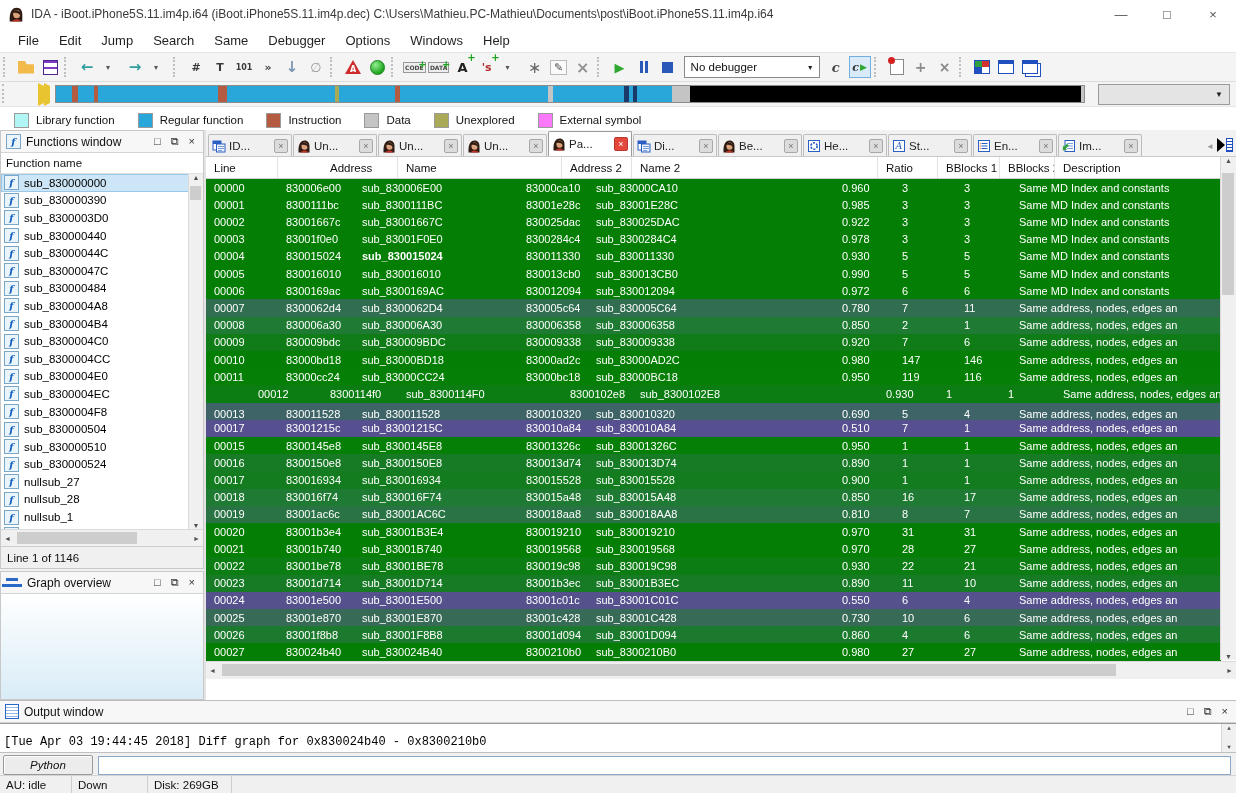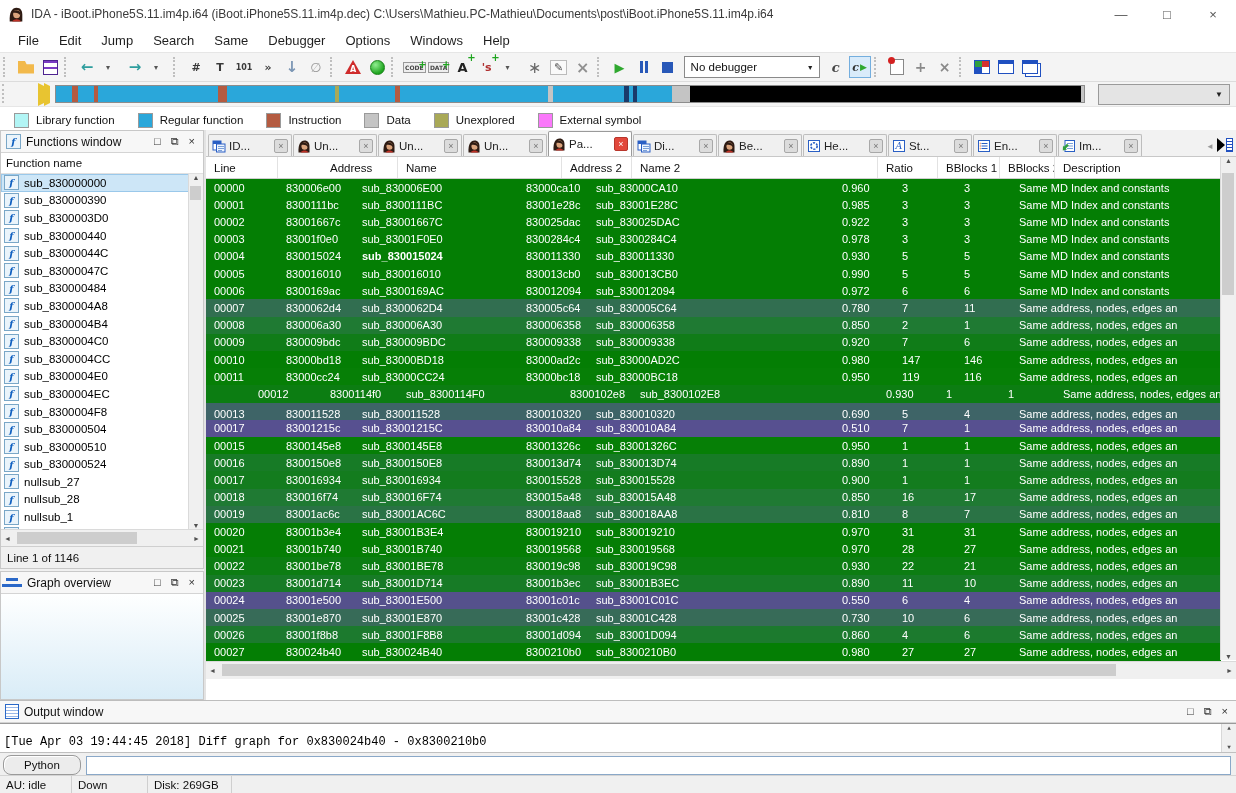--- a/index.html
+++ b/index.html
@@ -122,21 +122,21 @@
   #tvscroll{position:absolute;right:0;top:0;width:15px;height:503px;background:#f0f0f0;border-left:1px solid #dadada;display:flex;flex-direction:column;align-items:center;justify-content:space-between;font-size:7px;color:#505050;}
   #thscroll{height:17px;}
   #tstatus{height:21px;}
 
   
   #outwin{position:absolute;top:700px;left:0;width:1236px;height:75px;background:#f0f0f0;border-top:1px solid #bdbdbd;box-sizing:border-box;}
   .oico{width:12px;height:13px;border:1px solid #2a68c8;background:repeating-linear-gradient(180deg,#fff 0 2px,#9ab8e8 2px 3px);}
   #olog{height:30px;background:#fff;border-top:1px solid #9a9a9a;border-bottom:1px solid #c0c0c0;position:relative;overflow:hidden;font:12px "Liberation Mono",monospace;color:#000;display:flex;align-items:flex-end;padding:0 16px 3px 4px;box-sizing:border-box;}
   .olog-scroll{position:absolute;right:0;top:0;bottom:0;width:14px;background:#f0f0f0;border-left:1px solid #d8d8d8;display:flex;flex-direction:column;align-items:center;justify-content:space-between;font-size:6px;color:#505050;padding:1px 0;}
   #pyrow{height:22px;display:flex;align-items:center;background:#f0f0f0;padding:1px 5px 1px 3px;gap:5px;}
-  #pybtn{height:18px;padding:0 20px;background:#ececec;border:1px solid #9a9a9a;border-radius:8px;font-size:11.5px;color:#111;display:flex;align-items:center;box-shadow:inset 1px 1px 0 #fff;}
+  #pybtn{height:18px;padding:0 26px;background:#ececec;border:1px solid #9a9a9a;border-radius:2px;font-size:11.5px;color:#111;display:flex;align-items:center;box-shadow:inset 1px 1px 0 #fff;font-style:italic;}
   #pyinput{flex:1;height:17px;background:#fff;border:1px solid #8aa8c8;}
 
   
   #statusbar{position:absolute;top:775px;left:0;width:1236px;height:18px;background:#f0f0f0;border-top:1px solid #d4d4d4;display:flex;align-items:stretch;font-size:11.5px;color:#111;box-sizing:border-box;}
   .sb{display:flex;align-items:center;padding-left:6px;border-right:1px solid #cfcfcf;box-sizing:border-box;}
 </style>
 </head>
 <body>
 
 <div id="app">

